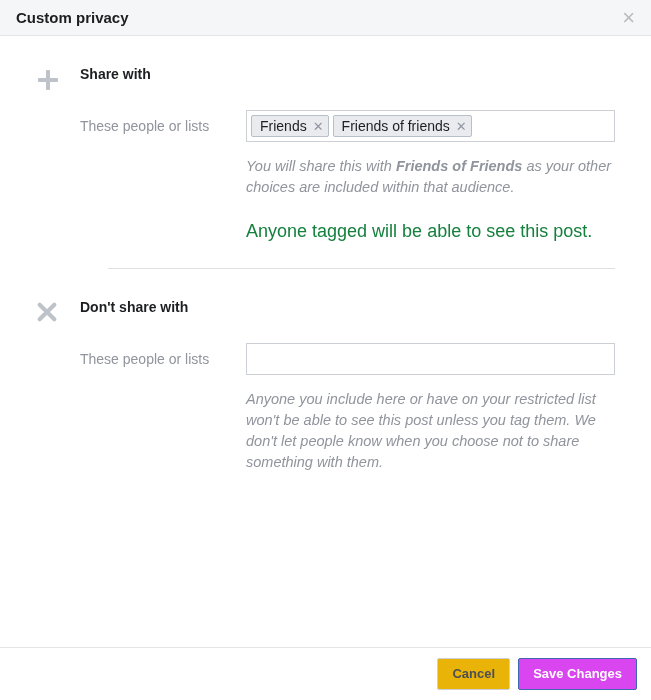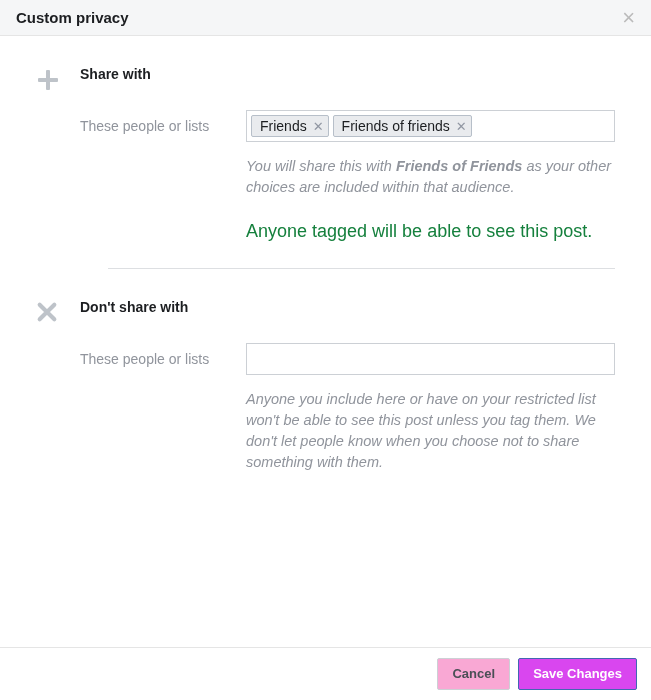--- a/index.html
+++ b/index.html
@@ -134,21 +134,21 @@
   .btn {
     font-size: 13px;
     font-weight: 700;
     padding: 7px 14px;
     border-radius: 2px;
     cursor: pointer;
     border: 1px solid;
     line-height: 1.2;
   }
   .btn-cancel {
-    background: #f9a8d4;
+    background: #eab308;
     border-color: #ccd0d5;
     color: #4b4f56;
   }
   .btn-primary {
     background: #d946ef;
     border-color: #4267b2;
     color: #fff;
   }
 </style>
 </head>

